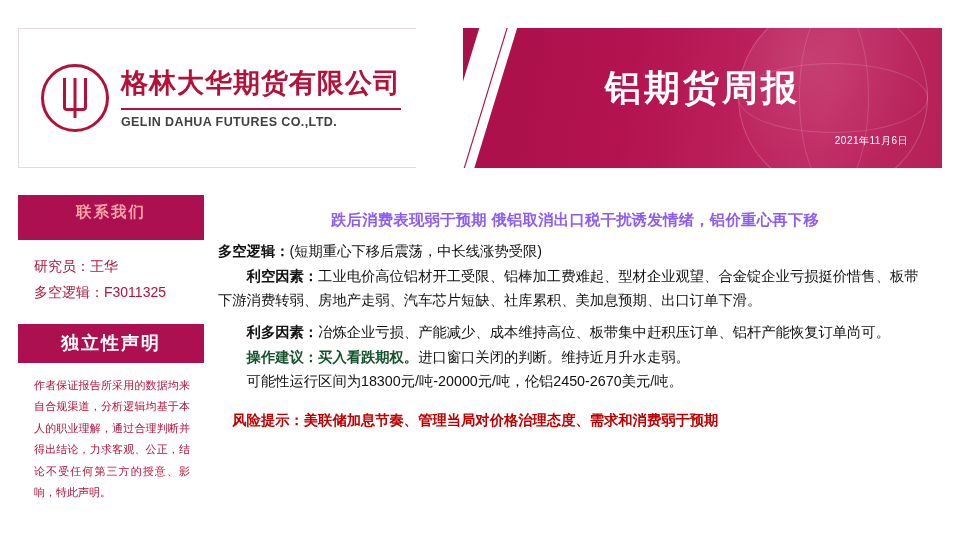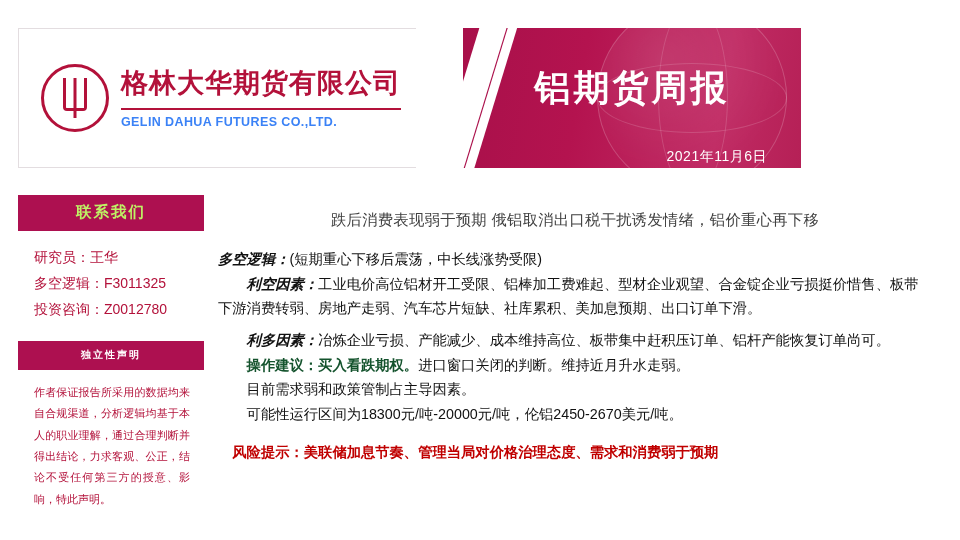--- a/index.html
+++ b/index.html
@@ -18,21 +18,21 @@
     width: 960px;
     height: 540px;
     background: #ffffff;
   }
 
   
   .header {
     position: absolute;
     left: 18px;
     top: 28px;
-    width: 783px;
+    width: 924px;
     height: 140px;
     display: flex;
     gap: 47px;
   }
   .header-left {
     width: 398px;
     height: 140px;
     background: #ffffff;
     border: 1px solid #e3dde0;
     border-right: none;
@@ -82,21 +82,21 @@
     font-weight: bold;
     color: #b3113a;
     letter-spacing: 1px;
     line-height: 1.25;
     white-space: nowrap;
   }
   .logo-en {
     margin-top: 7px;
     font-size: 12.5px;
     font-weight: bold;
-    color: #3b82f6;
+    color: #404040;
     letter-spacing: 0.4px;
     border-top: 2px solid #b3113a;
     padding-top: 5px;
     white-space: nowrap;
   }
 
   .header-right {
     position: relative;
     flex: 1;
     height: 140px;
@@ -153,60 +153,60 @@
     top: 36px;
     text-align: center;
     color: #ffffff;
     font-size: 36px;
     font-weight: bold;
     letter-spacing: 3px;
   }
   .report-date {
     position: absolute;
     right: 34px;
-    bottom: 2px;
+    bottom: 20px;
     color: #ffffff;
-    font-size: 14px;
+    font-size: 10px;
     letter-spacing: 0.5px;
   }
 
   
   .body-area {
     position: absolute;
     left: 18px;
     top: 195px;
     width: 924px;
     height: 320px;
     display: flex;
   }
 
   .sidebar {
     width: 186px;
     flex: 0 0 auto;
   }
   .side-head {
     background: #ad1050;
-    color: #bef264;
+    color: #fca5a5;
     text-align: center;
     font-size: 15.5px;
     font-weight: bold;
     letter-spacing: 2px;
-    padding: 7px 0 8px;
+    padding: 7px 0 17px;
   }
   .side-contact {
     padding: 14px 0 10px 16px;
     font-size: 14px;
     color: #b3113a;
     line-height: 1.85;
   }
   .side-head2 {
     background: #ad1050;
     color: #ffffff;
     text-align: center;
-    font-size: 10px;
+    font-size: 18px;
     font-weight: bold;
     letter-spacing: 2px;
     padding: 7px 0 8px;
     margin-top: 8px;
   }
   .side-stmt {
     padding: 12px 14px 0 16px;
     font-size: 11px;
     color: #b3113a;
     line-height: 1.95;
@@ -216,38 +216,37 @@
   .content {
     flex: 1;
     padding: 8px 10px 0 14px;
     color: #111111;
     font-size: 14.3px;
     line-height: 1.72;
   }
   .c-title {
     text-align: center;
     font-size: 15.3px;
-    font-weight: normal;
-    color: #404040;
+    font-weight: bold;
+    color: #8b5cf6;
     letter-spacing: 0.3px;
-    margin: 4px 0 14px;
+    margin: 4px 0 6px;
   }
   .c-line {
     margin: 0;
   }
   .c-indent {
     text-indent: 2em;
   }
   .c-red {
     color: #14532d;
     font-weight: bold;
   }
   .c-bold {
     font-weight: bold;
-    font-style: italic;
   }
   .c-gap {
     height: 7px;
   }
   .risk {
     color: #c00000;
     font-weight: bold;
     margin-top: 14px;
     text-indent: 1em;
   }
@@ -276,21 +275,20 @@
     </div>
   </div>
 
   <div class="body-area">
 
     <div class="sidebar">
       <div class="side-head">联系我们</div>
       <div class="side-contact">
         <div>研究员：王华</div>
         <div>多空逻辑：F3011325</div>
-        <div>投资咨询：Z0012780</div>
       </div>
       <div class="side-head2">独立性声明</div>
       <div class="side-stmt">作者保证报告所采用的数据均来自合规渠道，分析逻辑均基于本人的职业理解，通过合理判断并得出结论，力求客观、公正，结论不受任何第三方的授意、影响，特此声明。</div>
     </div>
 
     <div class="content">
       <div class="c-title">跌后消费表现弱于预期  俄铝取消出口税干扰诱发情绪，铝价重心再下移</div>
 
       <p class="c-line">
         <span class="c-bold">多空逻辑：</span><span>(短期重心下移后震荡，中长线涨势受限)</span>
@@ -303,21 +301,20 @@
       <div class="c-gap"></div>
 
       <p class="c-line c-indent">
         <span class="c-bold">利多因素：</span><span>冶炼企业亏损、产能减少、成本维持高位、板带集中赶积压订单、铝杆产能恢复订单尚可。</span>
       </p>
 
       <p class="c-line c-indent">
         <span class="c-red">操作建议：买入看跌期权。</span><span>进口窗口关闭的判断。维持近月升水走弱。</span>
       </p>
 
-      <p class="c-line c-indent">目前需求弱和政策管制占主导因素。</p>
 
       <p class="c-line c-indent">可能性运行区间为18300元/吨-20000元/吨，伦铝2450-2670美元/吨。</p>
 
       <p class="risk">风险提示：美联储加息节奏、管理当局对价格治理态度、需求和消费弱于预期</p>
     </div>
   </div>
 
 </div>
 
 </body></html>

